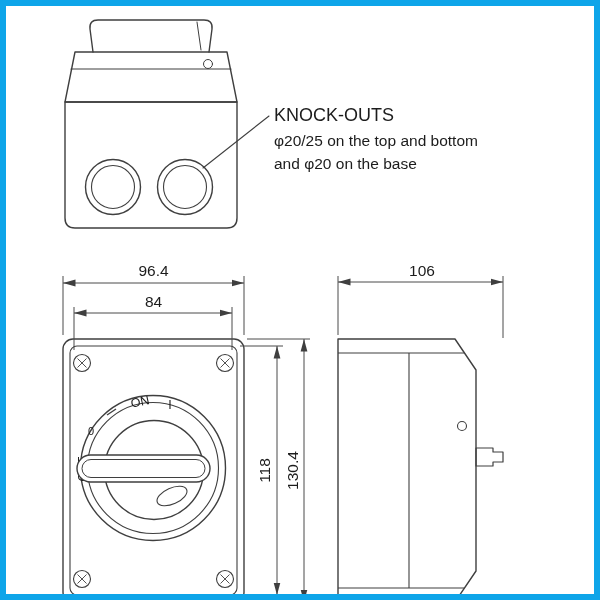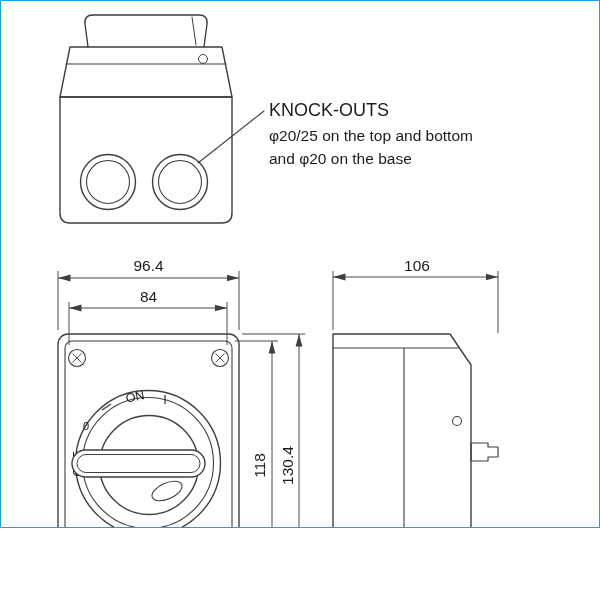--- a/index.html
+++ b/index.html
@@ -1,18 +1,18 @@
 <!DOCTYPE html>
 <html><head>
 <meta charset="utf-8">
 <style>
   html,body{margin:0;padding:0;background:#ffffff;}
   .canvas{
-    width:600px;height:528px;box-sizing:border-box;
-    background:#ffffff;border:1px solid #0ea5e9;
+    width:600px;height:600px;box-sizing:border-box;
+    background:#ffffff;border:6px solid #0ea5e9;
     font-family:"Liberation Sans", sans-serif;
     overflow:hidden;
   }
   svg text{
     fill:#1c1c1c;
     font-family:"Liberation Sans","DejaVu Sans",sans-serif;
   }
   .note-title{font-size:18px;}
   .note-body{font-size:15.5px;}
   .dim-text{font-size:15.5px;}

